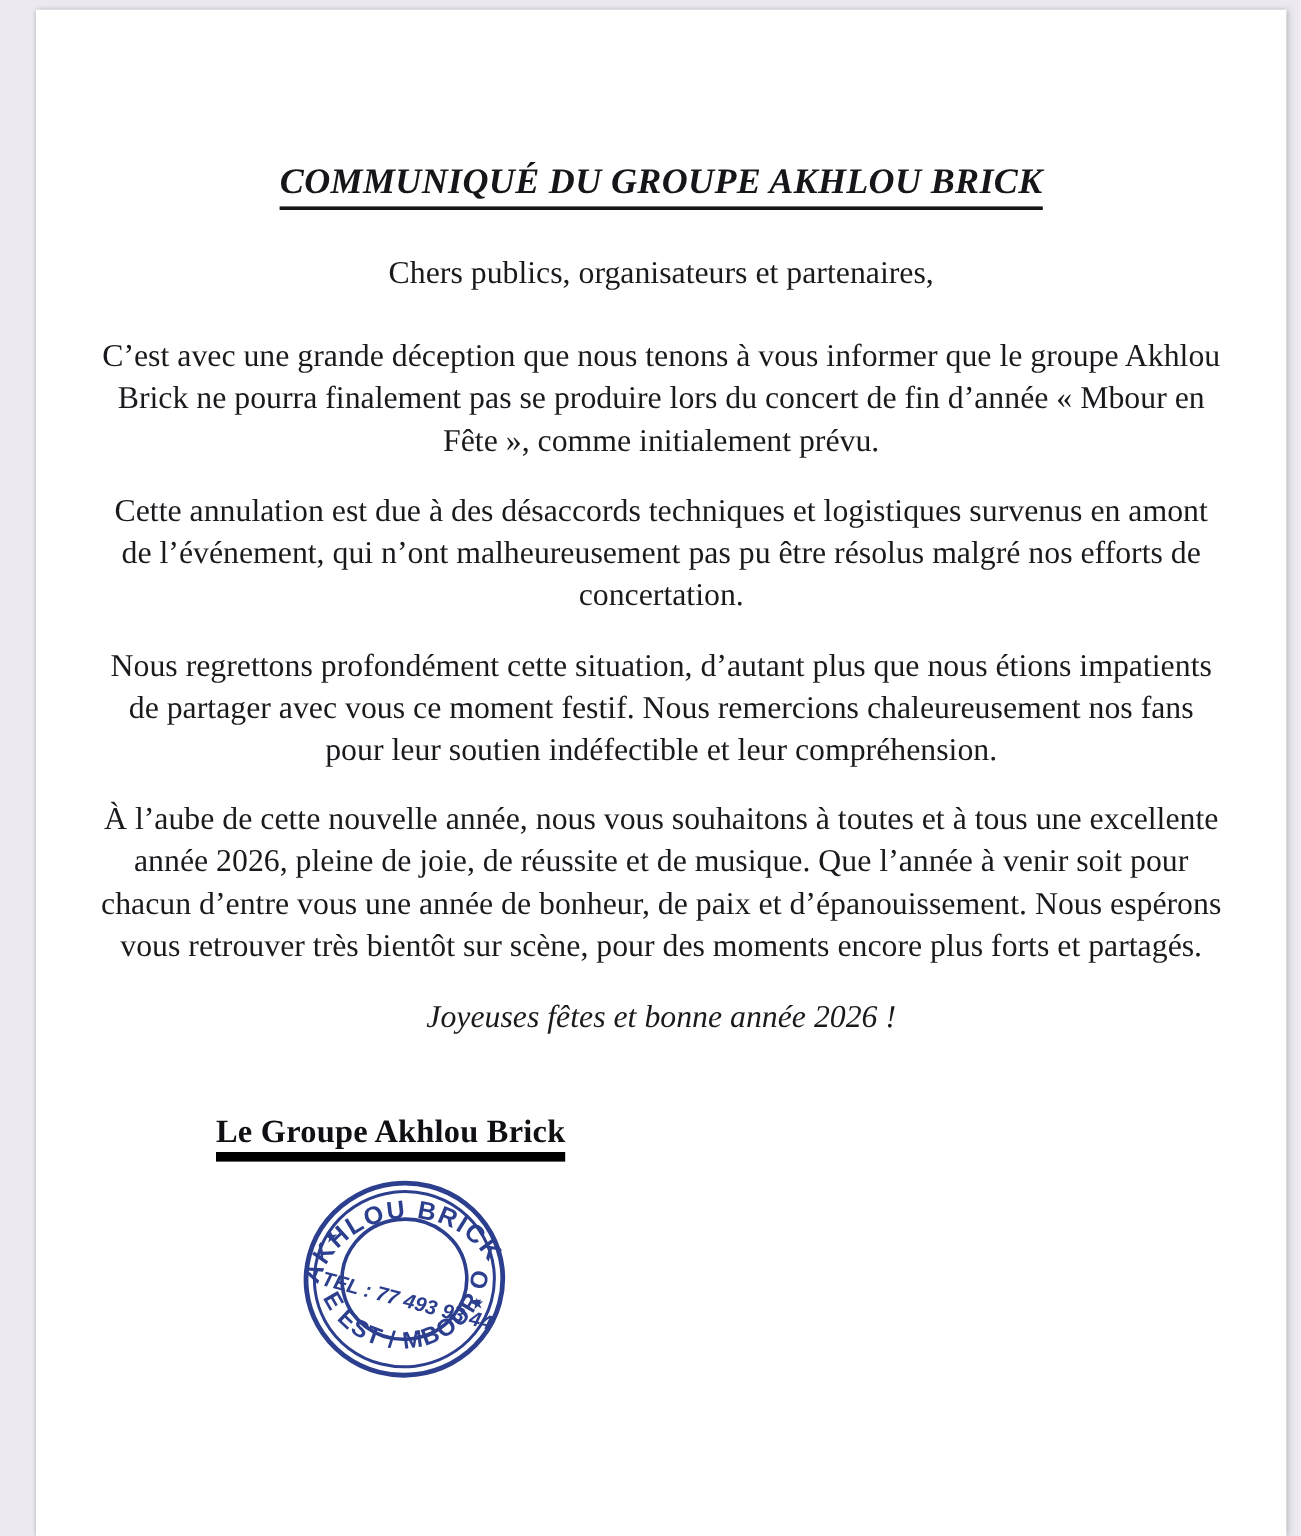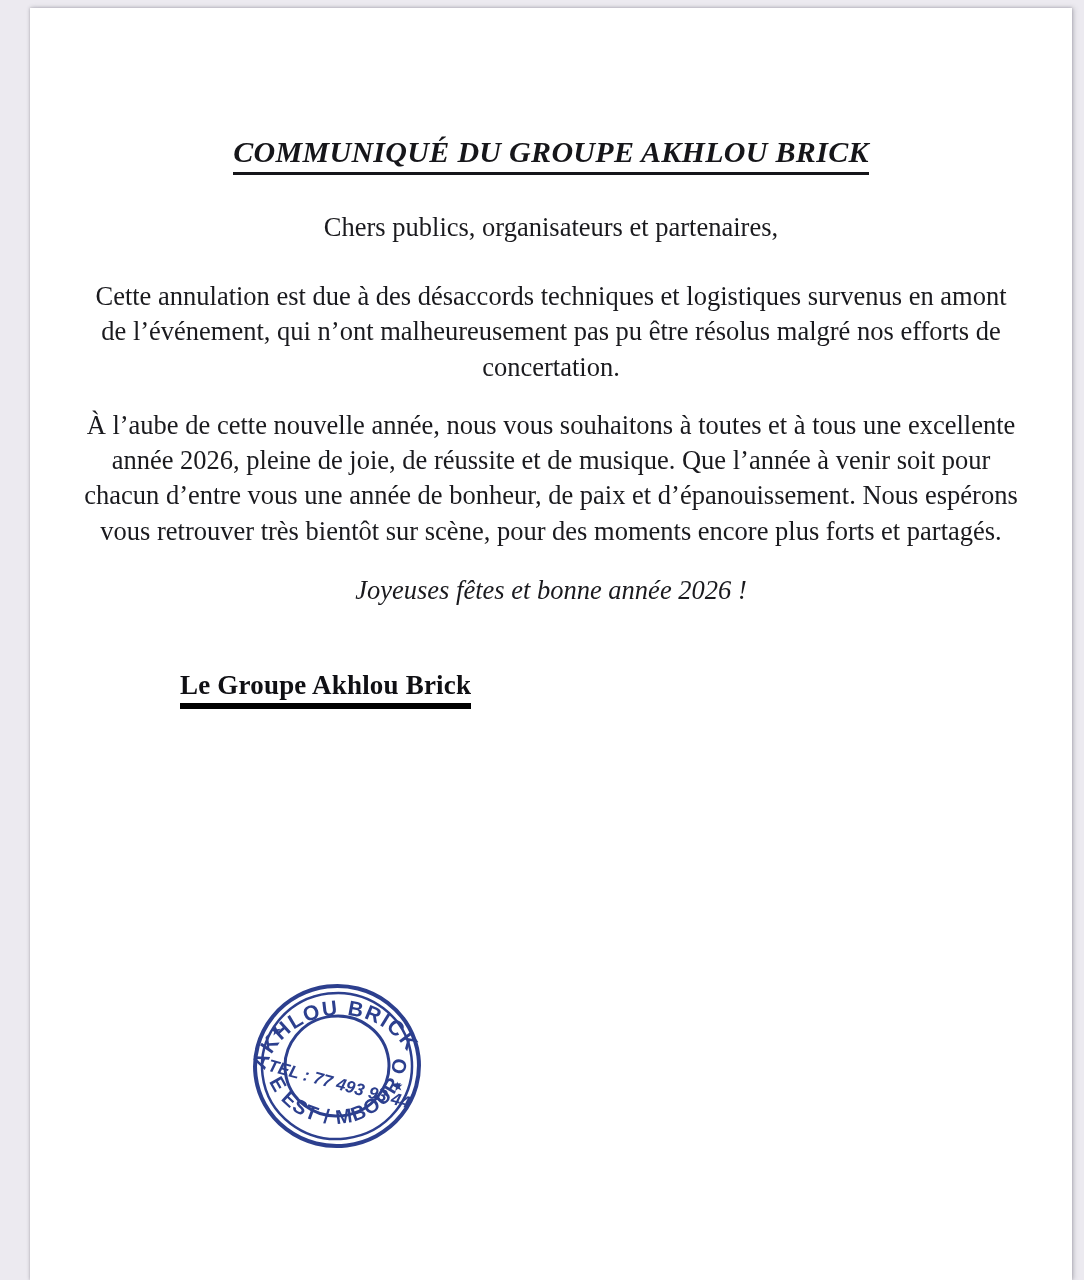--- a/index.html
+++ b/index.html
@@ -86,21 +86,21 @@
   
   #signature-block {
     padding-top: 62px;
     padding-left: 98px;
   }
   #signature-name {
     display: inline-block;
     font-size: 27px;
     font-weight: bold;
     color: #101014;
-    border-bottom: 6px solid #000000;
+    border-bottom: 8px solid #000000;
     padding-bottom: 1px;
     line-height: 1.2;
     letter-spacing: 0.2px;
   }
 
   
   #stamp {
     position: absolute;
     left: 207px;
     top: 962px;
@@ -113,21 +113,23 @@
 <body>
 
 <div id="page-sheet">
 
   <div id="doc-body">
 
     <h1 id="doc-title"><span class="ul">COMMUNIQUÉ DU GROUPE AKHLOU BRICK</span></h1>
 
     <p id="salutation">Chers publics, organisateurs et partenaires,</p>
 
+    <p class="para">C’est avec une grande déception que nous tenons à vous informer que le groupe Akhlou Brick ne pourra finalement pas se produire lors du concert de fin d’année « Mbour en Fête », comme initialement prévu.</p>
     <p class="para">Cette annulation est due à des désaccords techniques et logistiques survenus en amont de l’événement, qui n’ont malheureusement pas pu être résolus malgré nos efforts de concertation.</p>
+    <p class="para">Nous regrettons profondément cette situation, d’autant plus que nous étions impatients de partager avec vous ce moment festif. Nous remercions chaleureusement nos fans pour leur soutien indéfectible et leur compréhension.</p>
     <p class="para">À l’aube de cette nouvelle année, nous vous souhaitons à toutes et à tous une excellente année 2026, pleine de joie, de réussite et de musique. Que l’année à venir soit pour chacun d’entre vous une année de bonheur, de paix et d’épanouissement. Nous espérons vous retrouver très bientôt sur scène, pour des moments encore plus forts et partagés.</p>
 
     <p id="closing-line">Joyeuses fêtes et bonne année 2026 !</p>
 
     <div id="signature-block">
       <span id="signature-name">Le Groupe Akhlou Brick</span>
     </div>
 
   </div>
 

